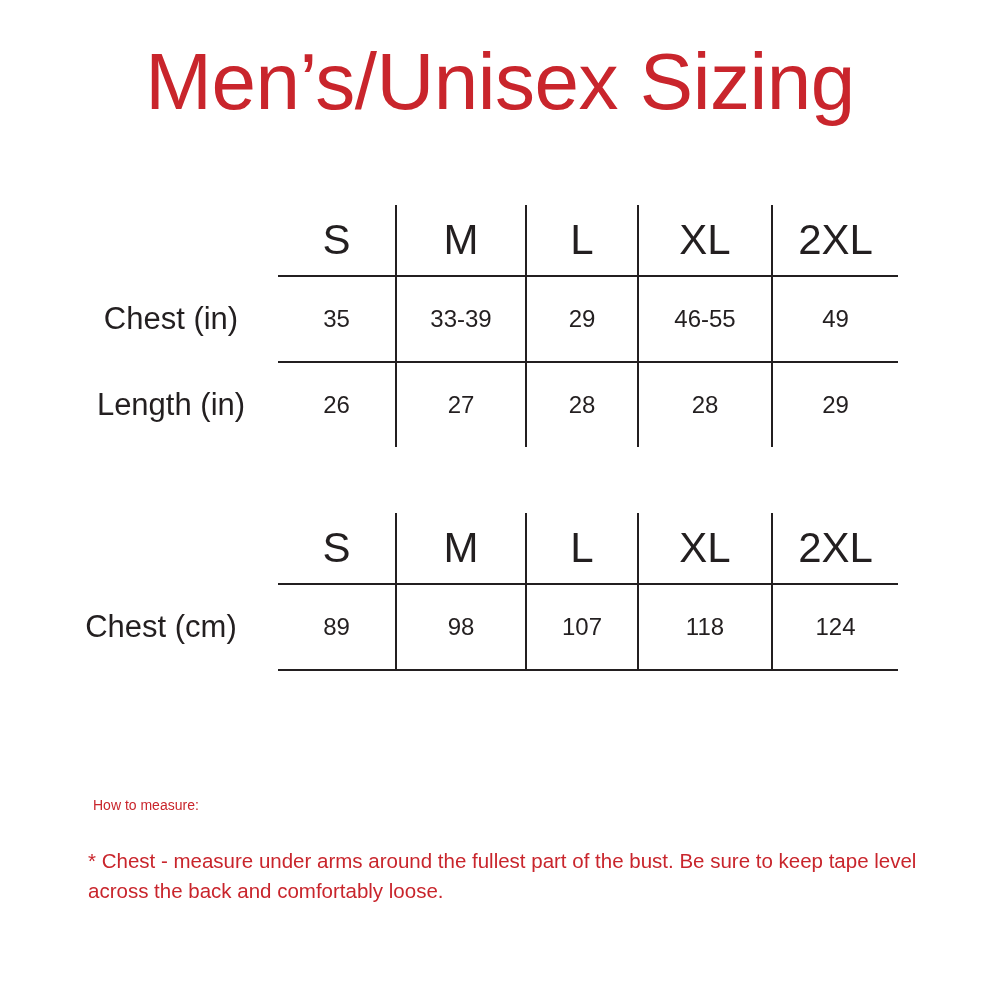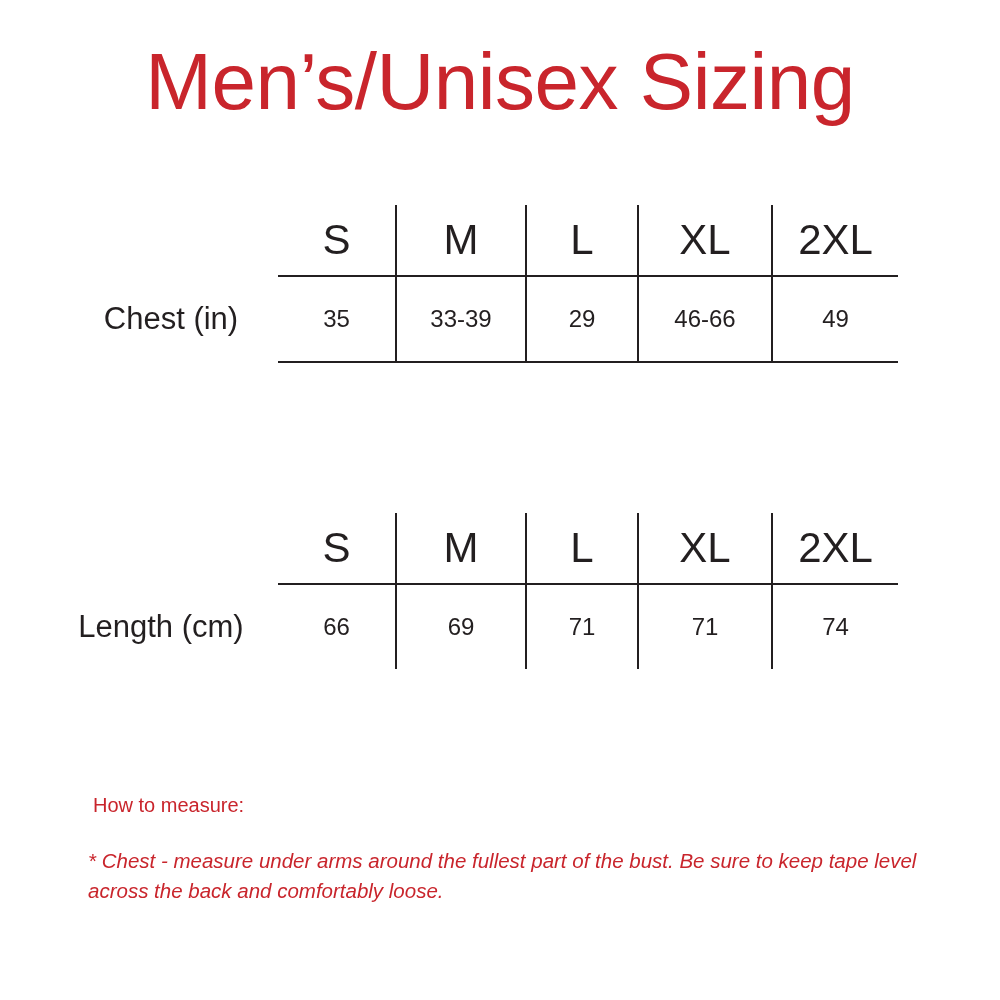--- a/index.html
+++ b/index.html
@@ -79,27 +79,26 @@
     position: absolute;
     left: 88px;
     top: 790px;
     width: 850px;
     color: #c9252c;
     font-size: 20px;
     line-height: 30px;
   }
   .notes .lead {
     margin: 0 0 26px 5px;
-    font-size: 20px;
+    font-size: 14px;
   }
   .notes p.item {
     margin: 0 0 26px 0;
     font-size: 20.5px;
     line-height: 30px;
-    font-style: italic;
   }
 </style>
 </head>
 <body>
 
 <div class="page">
 
   <div class="title">Men’s/Unisex Sizing</div>
 
   <table class="size-table" style="left:78px; top:205px; width:820px;">
@@ -118,22 +117,30 @@
         <td class="hdr hline-bot vline">M</td>
         <td class="hdr hline-bot vline">L</td>
         <td class="hdr hline-bot vline">XL</td>
         <td class="hdr hline-bot vline">2XL</td>
       </tr>
       <tr>
         <td class="rowlabel">Chest (in)</td>
         <td class="val hline-bot">35</td>
         <td class="val hline-bot vline">33-39</td>
         <td class="val hline-bot vline">29</td>
-        <td class="val hline-bot vline">46-66</td>
+        <td class="val hline-bot vline">46-55</td>
         <td class="val hline-bot vline">49</td>
+      </tr>
+      <tr>
+        <td class="rowlabel">Length (in)</td>
+        <td class="val">26</td>
+        <td class="val vline">27</td>
+        <td class="val vline">28</td>
+        <td class="val vline">28</td>
+        <td class="val vline">29</td>
       </tr>
     </tbody>
   </table>
 
   <table class="size-table" style="left:58px; top:513px; width:840px;">
     <colgroup>
       <col style="width:220px">
       <col style="width:118px">
       <col style="width:130px">
       <col style="width:112px">
@@ -143,26 +150,26 @@
     <tbody>
       <tr>
         <td class="hdr-blank"></td>
         <td class="hdr hline-bot">S</td>
         <td class="hdr hline-bot vline">M</td>
         <td class="hdr hline-bot vline">L</td>
         <td class="hdr hline-bot vline">XL</td>
         <td class="hdr hline-bot vline">2XL</td>
       </tr>
       <tr>
-        <td class="rowlabel">Length (cm)</td>
-        <td class="val">66</td>
-        <td class="val vline">69</td>
-        <td class="val vline">71</td>
-        <td class="val vline">71</td>
-        <td class="val vline">74</td>
+        <td class="rowlabel">Chest (cm)</td>
+        <td class="val hline-bot">89</td>
+        <td class="val hline-bot vline">98</td>
+        <td class="val hline-bot vline">107</td>
+        <td class="val hline-bot vline">118</td>
+        <td class="val hline-bot vline">124</td>
       </tr>
     </tbody>
   </table>
 
   <div class="notes">
     <p class="lead">How to measure:</p>
     <p class="item">* Chest - measure under arms around the fullest part of the bust. Be sure to keep tape level across the back and comfortably loose.</p>
   </div>
 
 </div>

